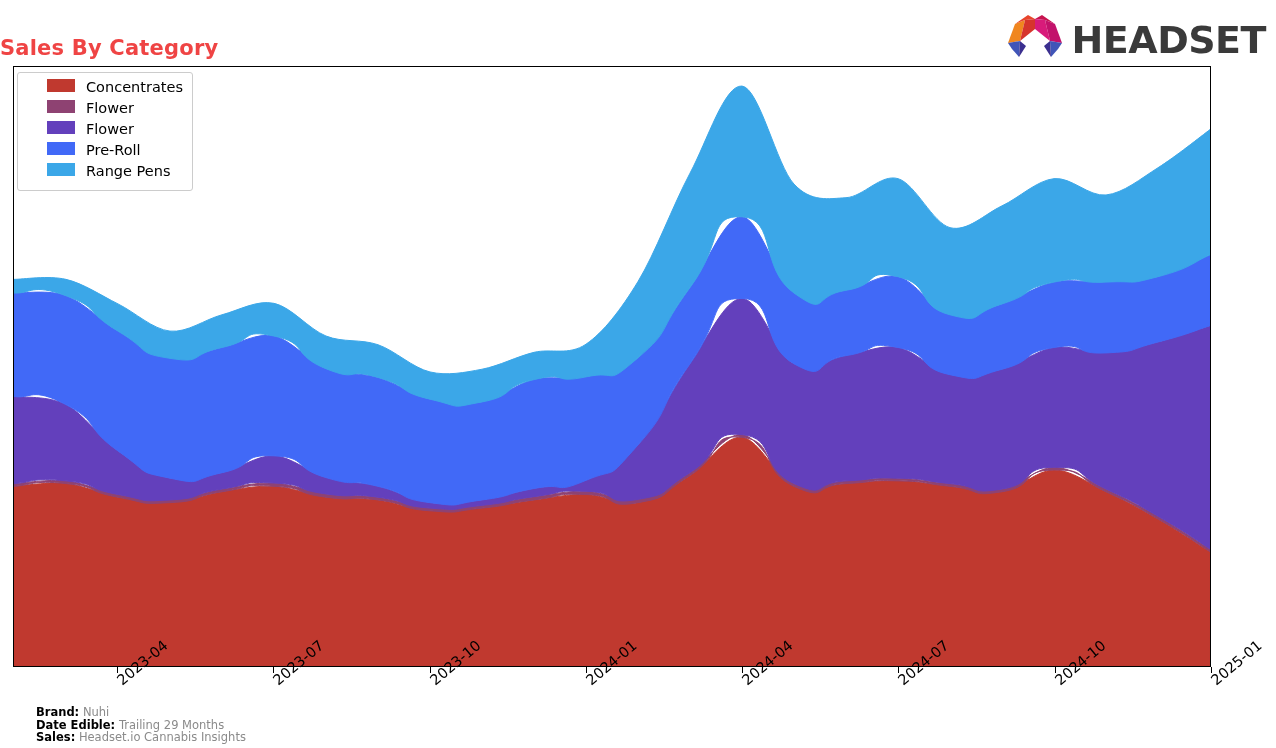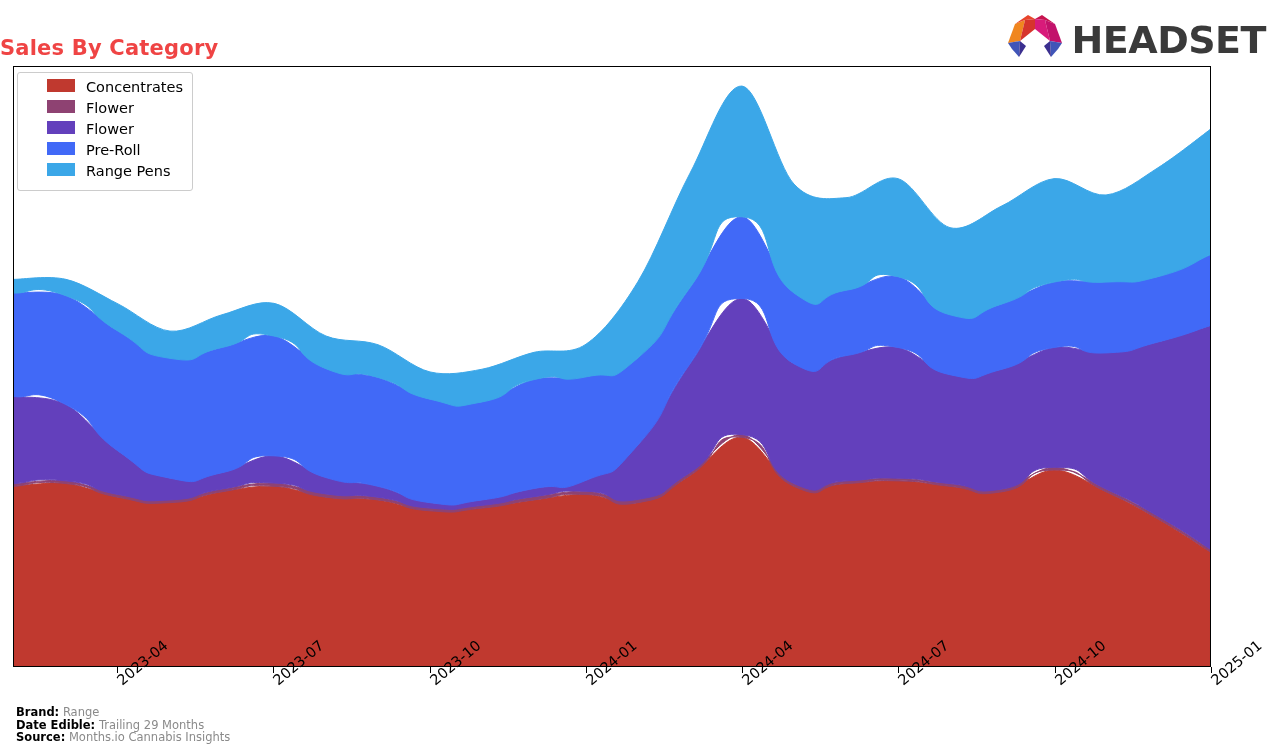--- a/index.html
+++ b/index.html
@@ -127,20 +127,21 @@
     left: 16px;
     top: 706px;
     font-size: 11.5px;
     line-height: 12.6px;
     z-index: 6;
   }
   .footer-row { white-space: nowrap; }
   .footer-key {
     font-weight: bold;
     color: #000000;
+    margin-left: 20px;
   }
   .footer-val {
     color: #8a8a8a;
   }
 </style>
 </head>
 <body>
 
 <div id="chart-title">Sales By Category</div>
 
@@ -212,16 +213,16 @@
     <div class="x-tick-label" style="left: 726.217px;">2024-04</div>
     <div class="x-tick" style="left: 885.478px;"></div>
     <div class="x-tick-label" style="left: 882.478px;">2024-07</div>
     <div class="x-tick" style="left: 1041.74px;"></div>
     <div class="x-tick-label" style="left: 1038.74px;">2024-10</div>
     <div class="x-tick" style="left: 1198px;"></div>
     <div class="x-tick-label" style="left: 1195px;">2025-01</div>
   </div>
 
 <div id="chart-footer">
-    <div class="footer-row"><span class="footer-key">Brand:</span> <span class="footer-val">Range</span></div>
+    <div class="footer-row"><span class="footer-key">Brand:</span> <span class="footer-val">Nuhi</span></div>
     <div class="footer-row"><span class="footer-key">Date Edible:</span> <span class="footer-val">Trailing 29 Months</span></div>
-    <div class="footer-row"><span class="footer-key">Source:</span> <span class="footer-val">Months.io Cannabis Insights</span></div>
+    <div class="footer-row"><span class="footer-key">Sales:</span> <span class="footer-val">Headset.io Cannabis Insights</span></div>
   </div>
 
 </body></html>

